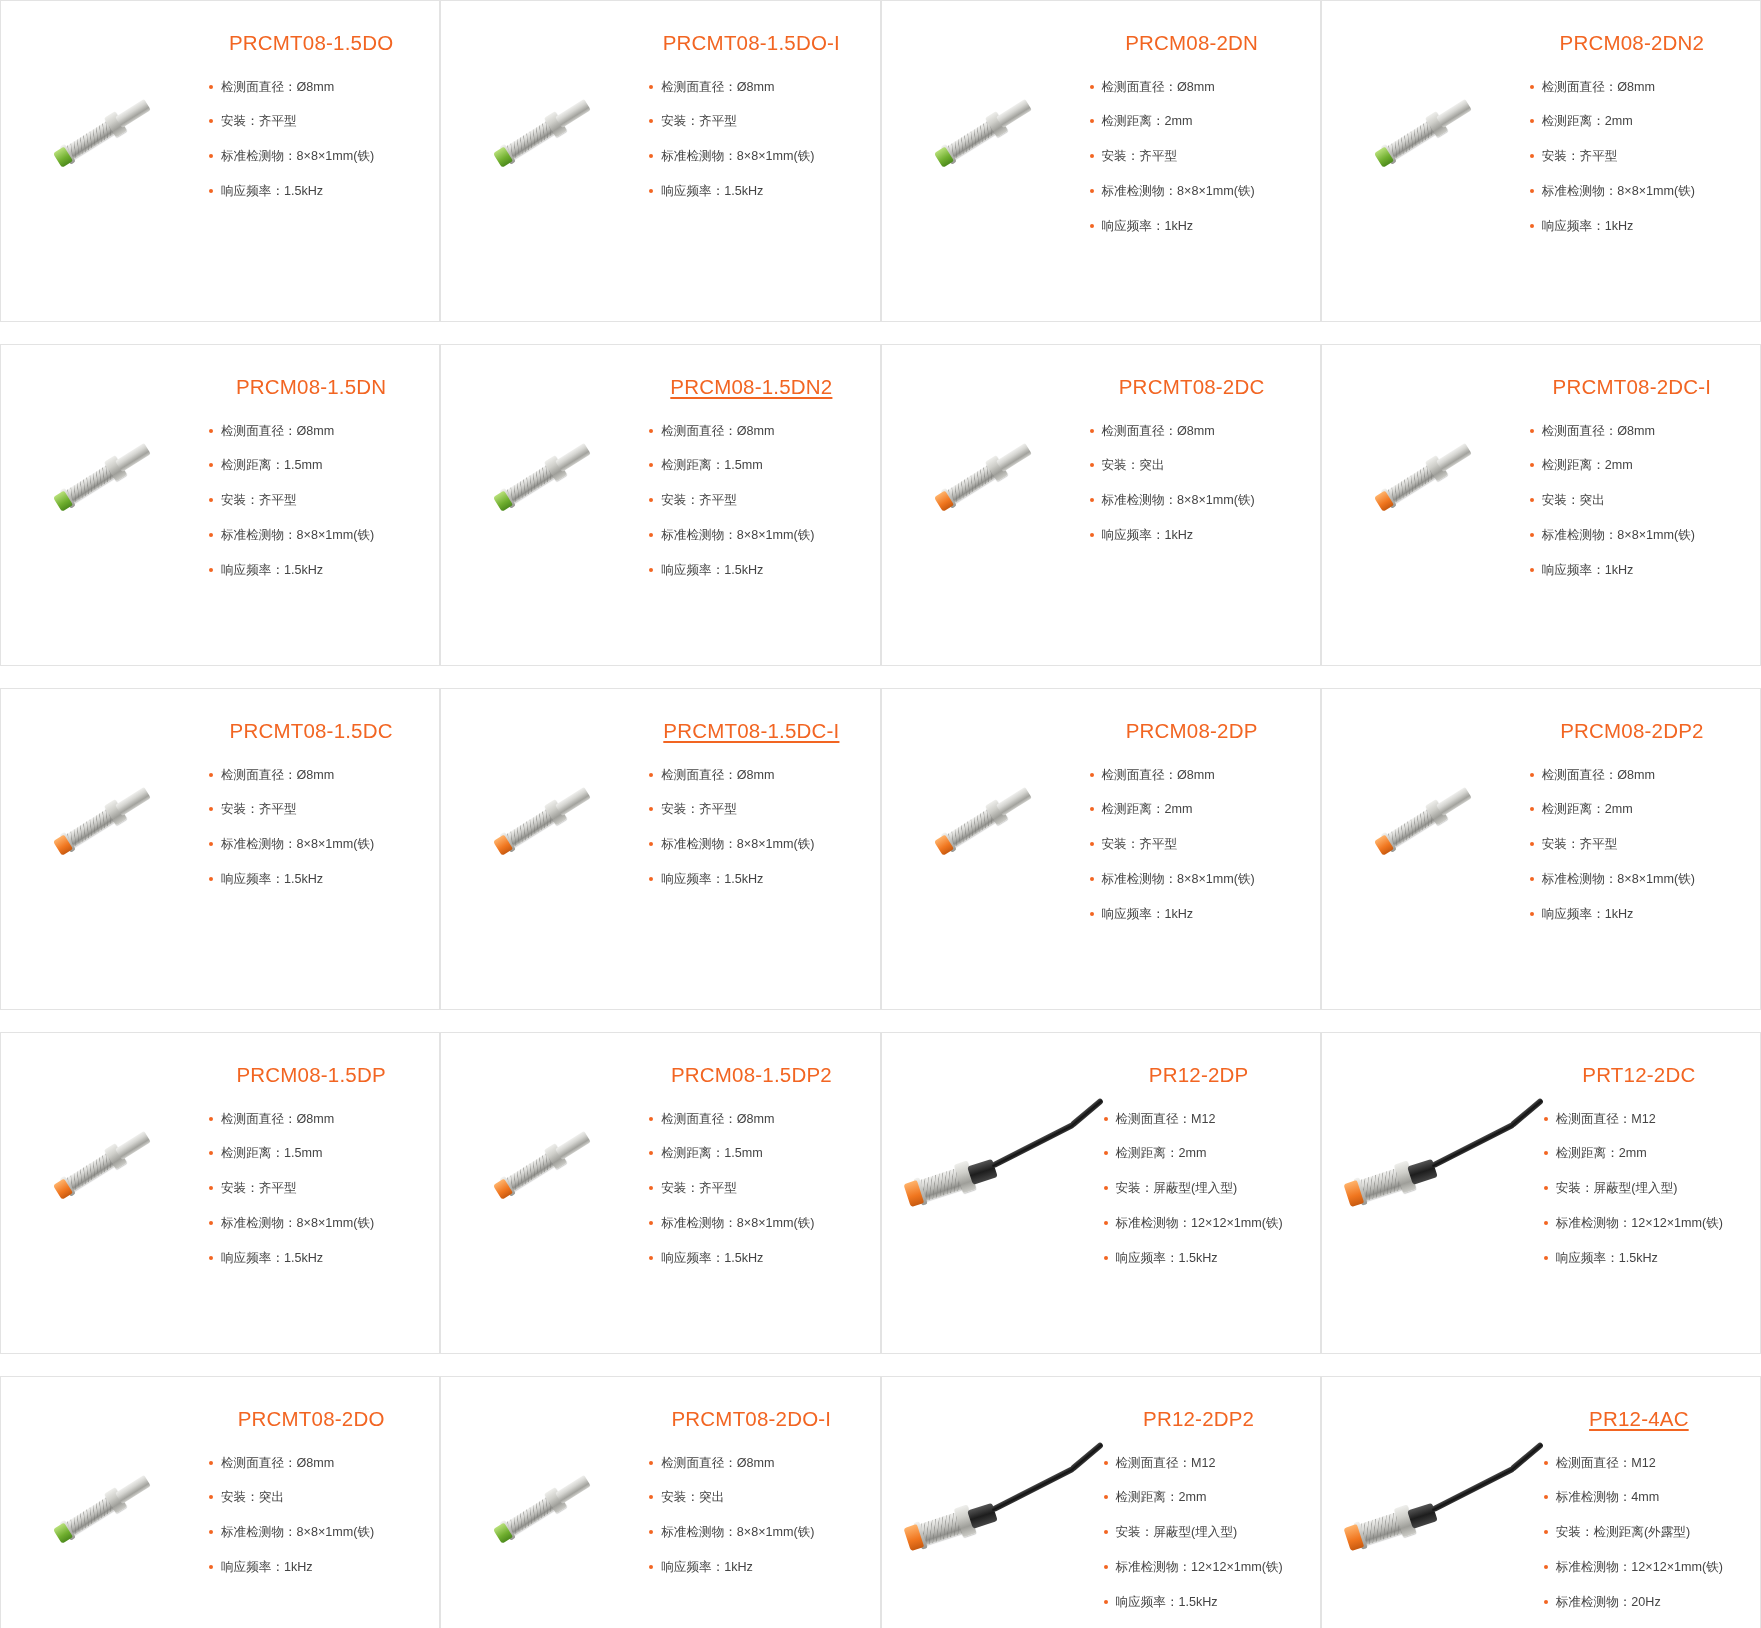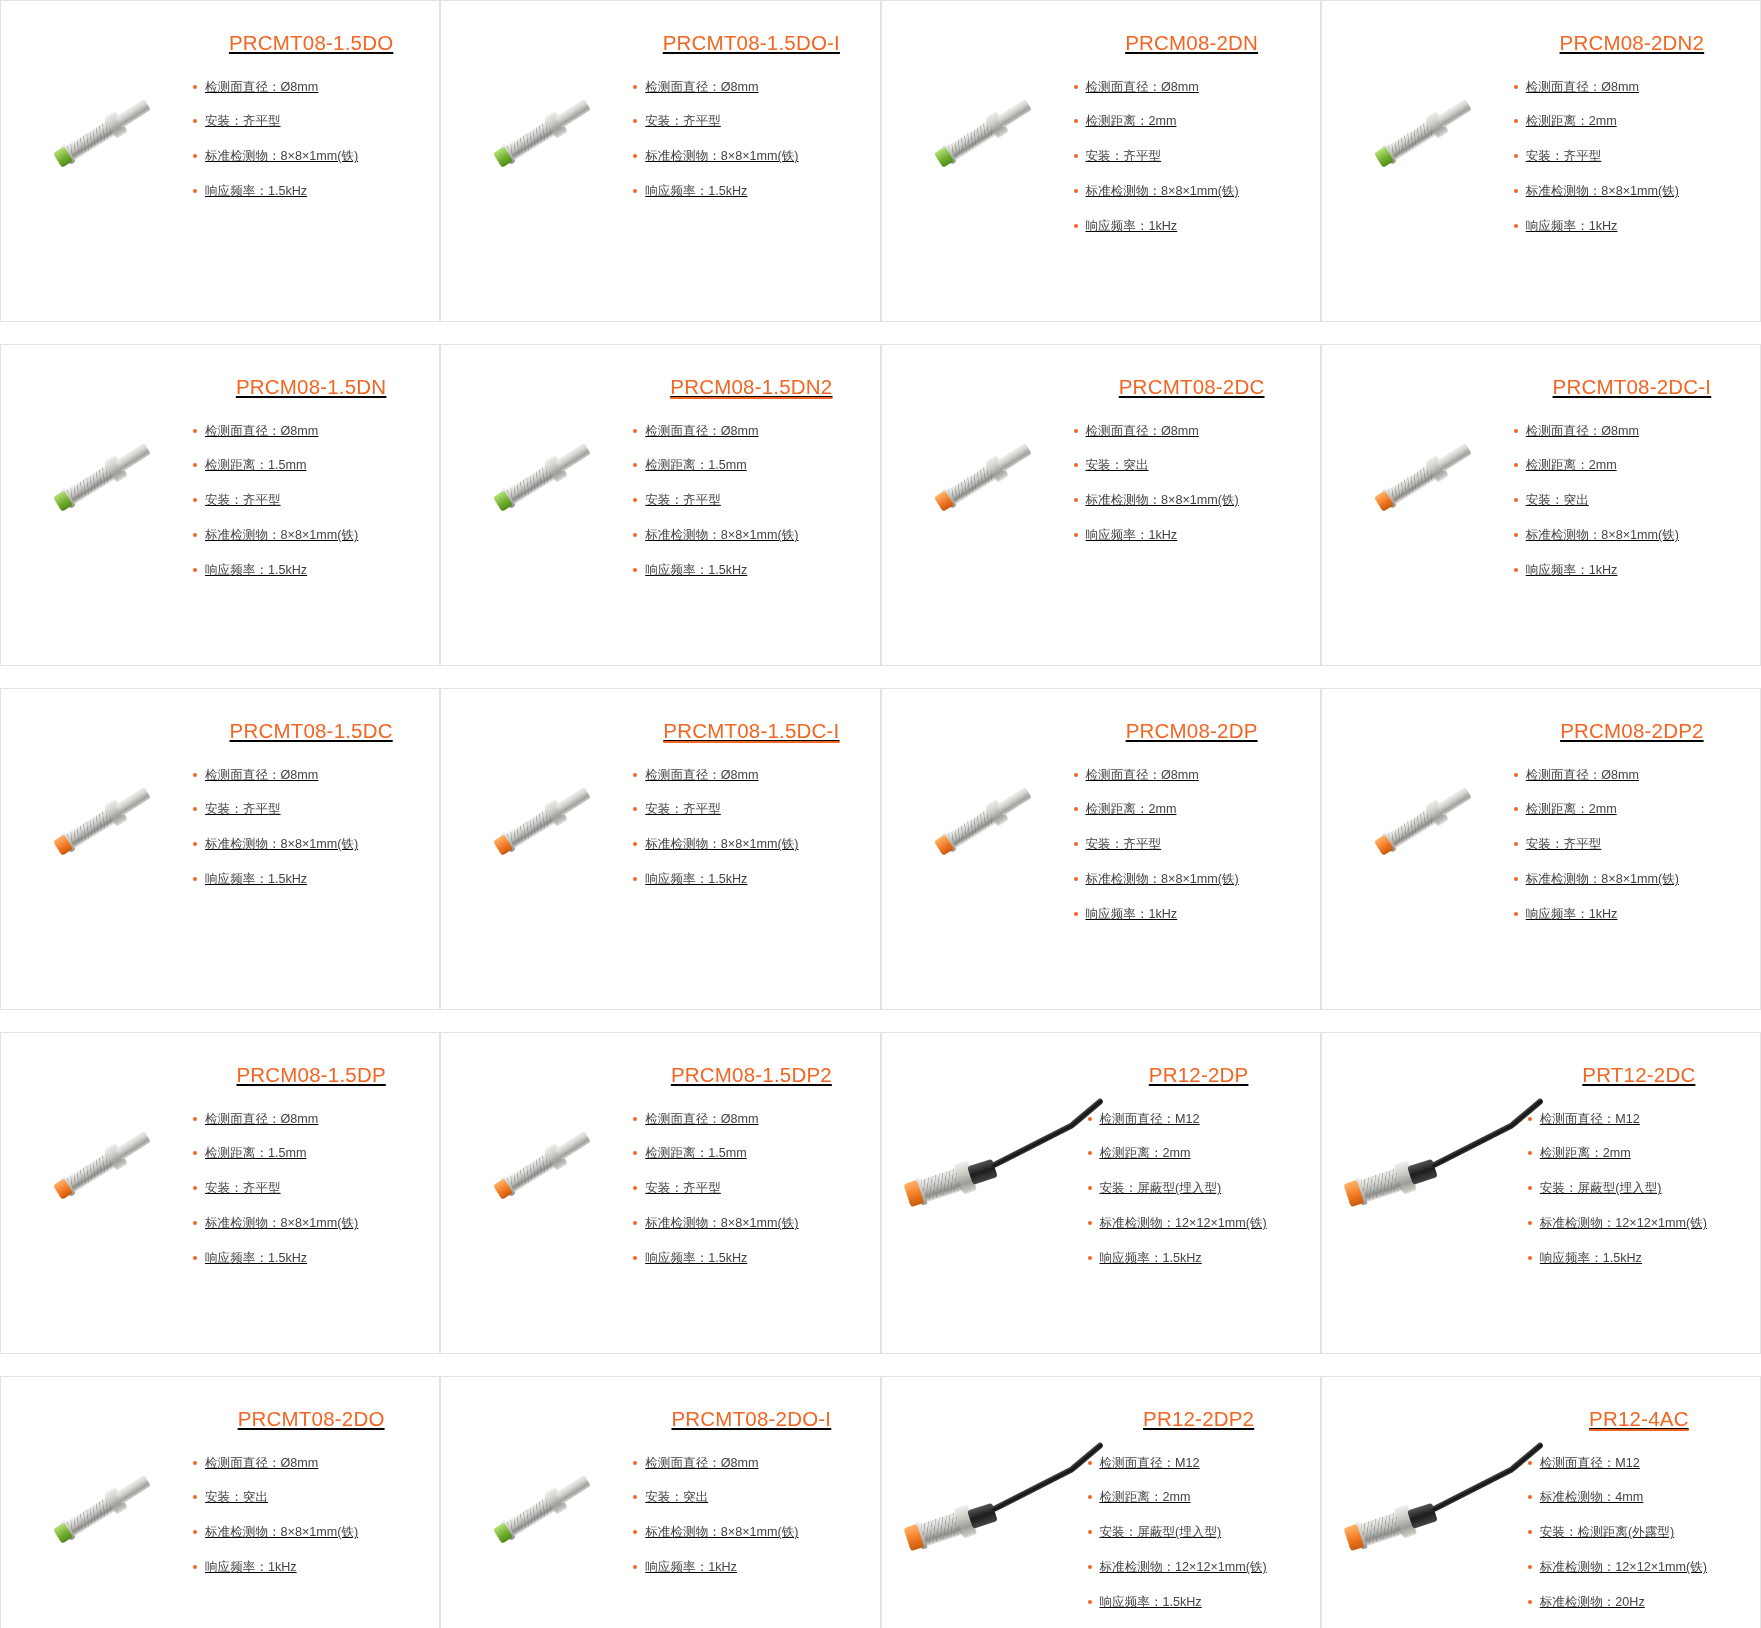--- a/index.html
+++ b/index.html
@@ -20,21 +20,20 @@
   .card {
     border: 1px solid #e3e3e3;
     border-top: 1px solid #e3e3e3;
     border-bottom: 1px solid #e3e3e3;
     display: flex;
     align-items: flex-start;
     padding: 18px 10px 18px 12px;
     min-height: 322px;
     background: #fff;
     position: relative;
-    text-decoration: underline;
   }
   .row-gap {
     grid-column: 1 / -1;
     height: 22px;
     background: #ffffff;
   }
   .thumb {
     flex: 0 0 176px;
     height: 230px;
     display: flex;
@@ -55,21 +54,21 @@
     letter-spacing: 0.2px;
     font-weight: 400;
     line-height: 1.2;
   }
   .model.link {
     text-decoration: underline;
     text-underline-offset: 3px;
   }
   ul.specs {
     list-style: none;
-    margin: 0;
+    margin: 16px;
     padding: 0;
   }
   ul.specs li {
     font-size: 12.6px;
     color: #444;
     line-height: 1.5;
     margin-bottom: 16px;
     padding-left: 12px;
     position: relative;
     white-space: nowrap;

